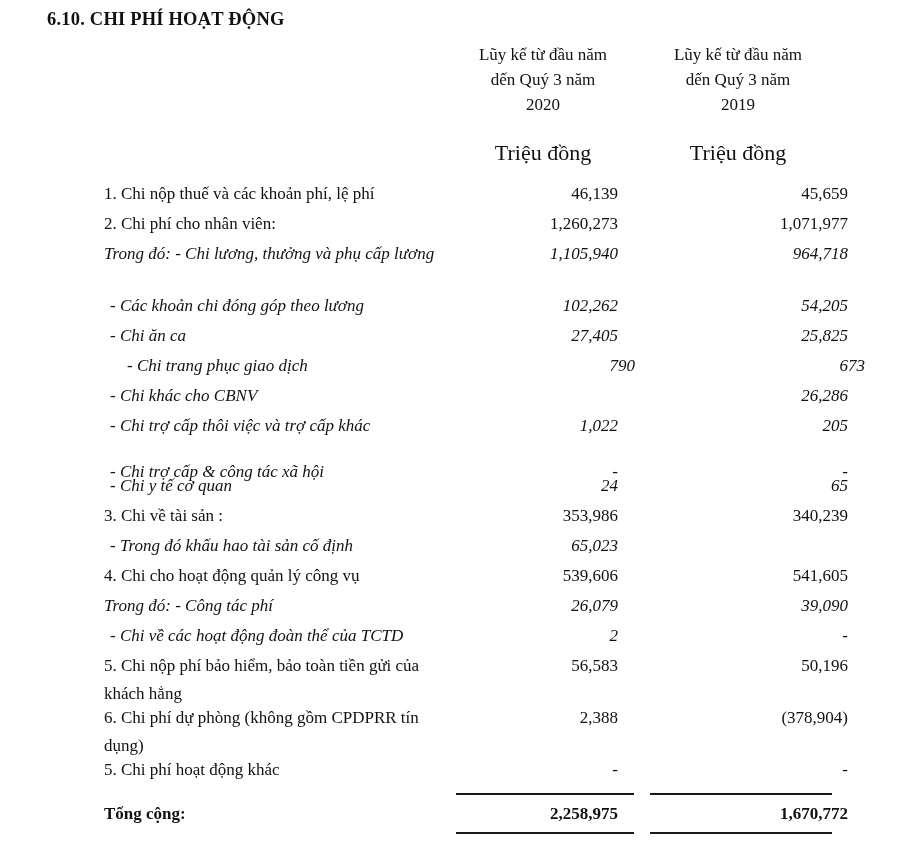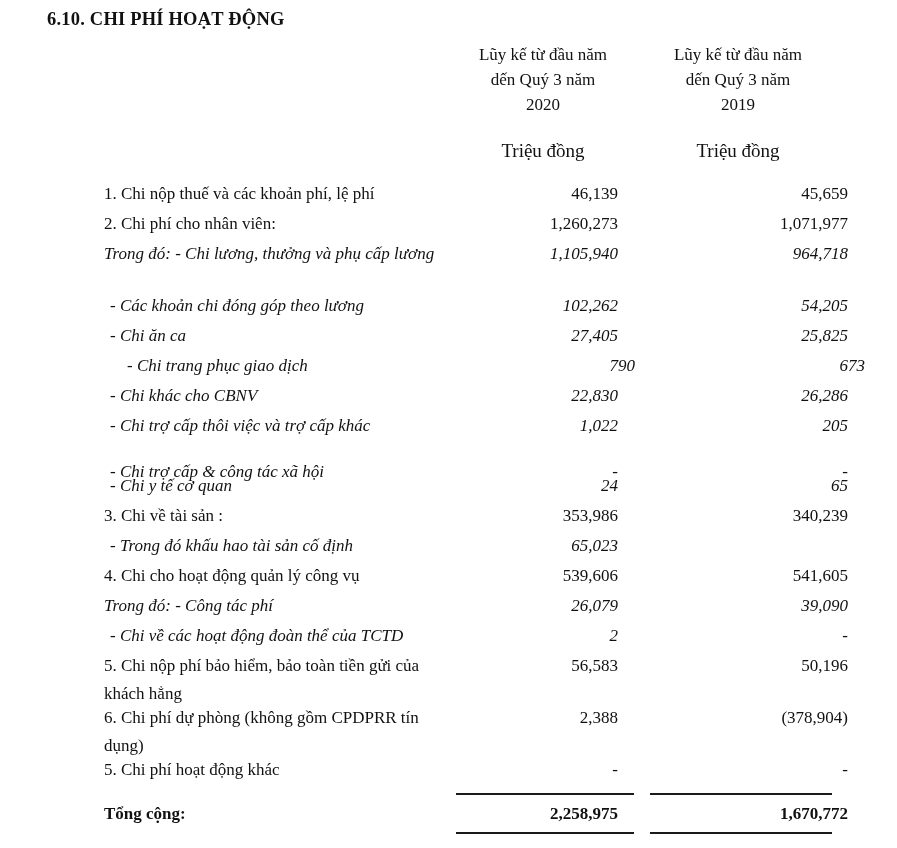--- a/index.html
+++ b/index.html
@@ -39,21 +39,21 @@
     position: absolute;
     text-align: center;
     font-size: 17px;
     line-height: 25px;
   }
   .col-head.c1 { left: 452px; width: 182px; }
   .col-head.c2 { left: 642px; width: 192px; }
   .unit {
     position: absolute;
     text-align: center;
-    font-size: 19px;
+    font-size: 22px;
     top: 98px;
   }
   .unit.c1 { left: 452px; width: 182px; }
   .unit.c2 { left: 642px; width: 192px; }
 
   
   .table-body {
     position: absolute;
     left: 0;
     top: 180px;
@@ -150,21 +150,20 @@
       <div class="v1">27,405</div>
       <div class="v2">25,825</div>
     </div>
     <div class="row ital" style="position: absolute; top: 172px; height: 30px; margin-left: 17px;">
       <div class="label indent">- Chi trang phục giao dịch</div>
       <div class="v1">790</div>
       <div class="v2">673</div>
     </div>
     <div class="row ital" style="position: absolute; top: 202px; height: 30px;">
       <div class="label indent">- Chi khác cho CBNV</div>
-      <div class="v1">22,830</div>
       <div class="v2">26,286</div>
     </div>
     <div class="row ital" style="position: absolute; top: 232px; height: 30px;">
       <div class="label indent">- Chi trợ cấp thôi việc và trợ cấp khác</div>
       <div class="v1">1,022</div>
       <div class="v2">205</div>
     </div>
     <div class="row ital" style="position: absolute; top: 262px; height: 30px; margin-top: 16px;">
       <div class="label indent">- Chi trợ cấp &amp; công tác xã hội</div>
       <div class="v1">-</div>

